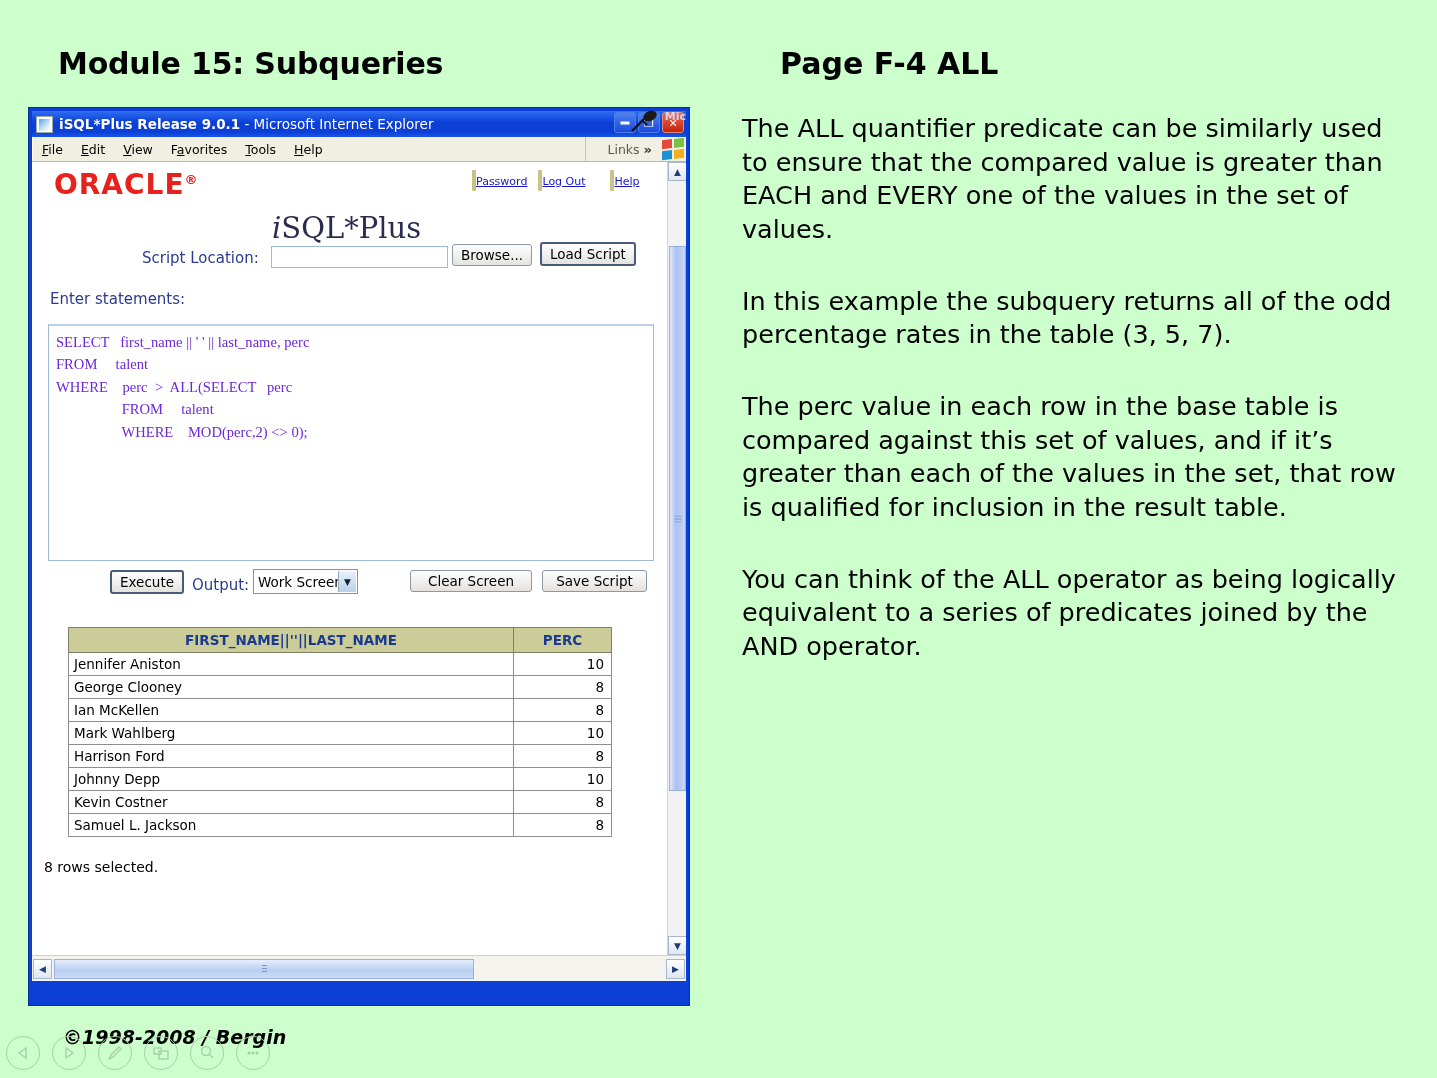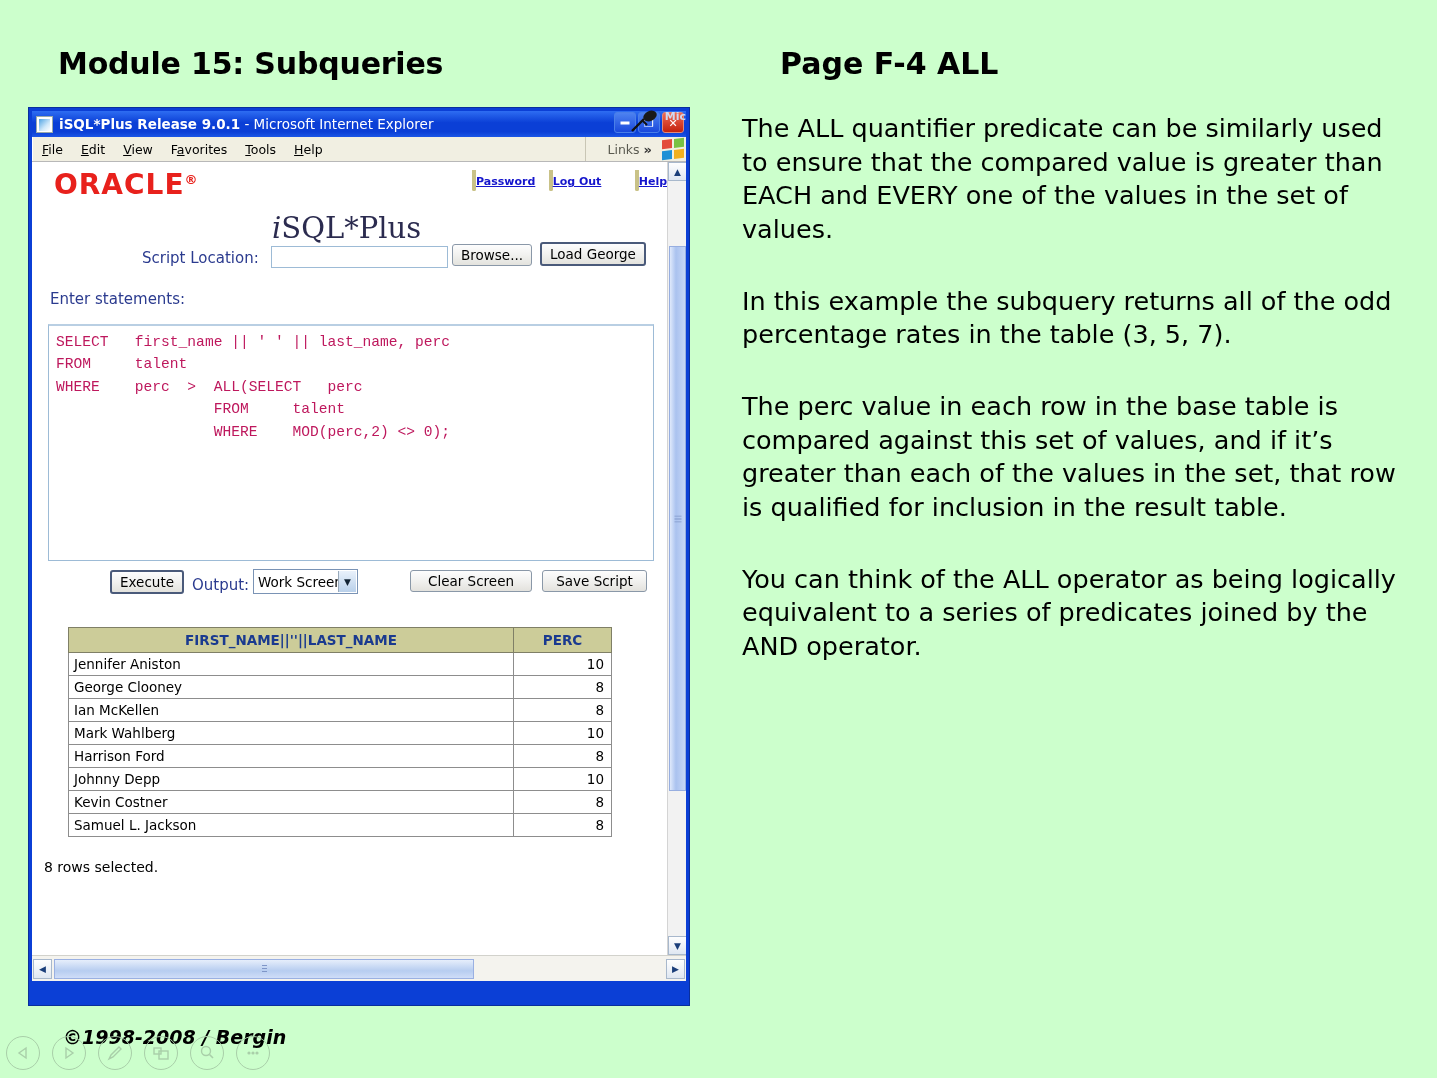--- a/index.html
+++ b/index.html
@@ -177,21 +177,21 @@
     position: absolute; left: 240px; top: 3px;
     font-family: "DejaVu Serif", serif;
     font-size: 29px;
     color: #2b2b4f;
     margin-top: 46px;
   }
   .isql-logo i { font-style: italic; }
   .toplinks {
     position: absolute;
     left: 440px; top: 8px;
-    display: flex; gap: 22px; font-weight: bold;
+    display: flex; gap: 9px;
   }
   .toplink-wrap { text-align:center; width:54px; }
   .tl-arc {
     width: 34px; height: 14px;
     margin: 0 auto 4px auto;
     border: 2px solid #c9c287;
     border-top: none;
     border-radius: 0 0 22px 22px;
   }
   .toplink {
@@ -244,24 +244,24 @@
     font-family: "DejaVu Sans", sans-serif;
   }
 
   .sql-area {
     margin: 16px 13px 0 16px;
     height: 237px;
     border: 1px solid #9dbbd6;
     border-top: 2px solid #b9cfe3;
     background: #fff;
     padding: 5px 7px;
-    font-family: Liberation Mono, monospace;
+    font-family: Liberation Serif, serif;
     font-size: 14.6px;
     line-height: 1.54;
-    color: #be185d;
+    color: #6d28d9;
     white-space: pre;
     overflow: hidden;
   }
 
   .toolbar2 {
     position: relative;
     height: 36px;
     margin: 6px 13px 0 16px;
   }
   #execute-btn { position:absolute; left: 62px; top: 3px; border:2px solid #4a5a7a; }
@@ -490,21 +490,21 @@
               <span class="tl-arc"></span>
               <span class="toplink">Help</span>
             </span>
           </div>
         </div>
 
         <div class="script-row">
           <span class="script-label">Script Location:</span>
           <input class="script-input" type="text" value="" style="">
           <button class="btn" id="browse-btn">Browse...</button>
-          <button class="btn bold-frame" id="load-btn">Load George</button>
+          <button class="btn bold-frame" id="load-btn">Load Script</button>
         </div>
 
         <div class="enter-label">Enter statements:</div>
 
         <div class="sql-area">SELECT   first_name || ' ' || last_name, perc
 FROM     talent
 WHERE    perc  &gt;  ALL(SELECT   perc
                   FROM     talent
                   WHERE    MOD(perc,2) &lt;&gt; 0);</div>
 

